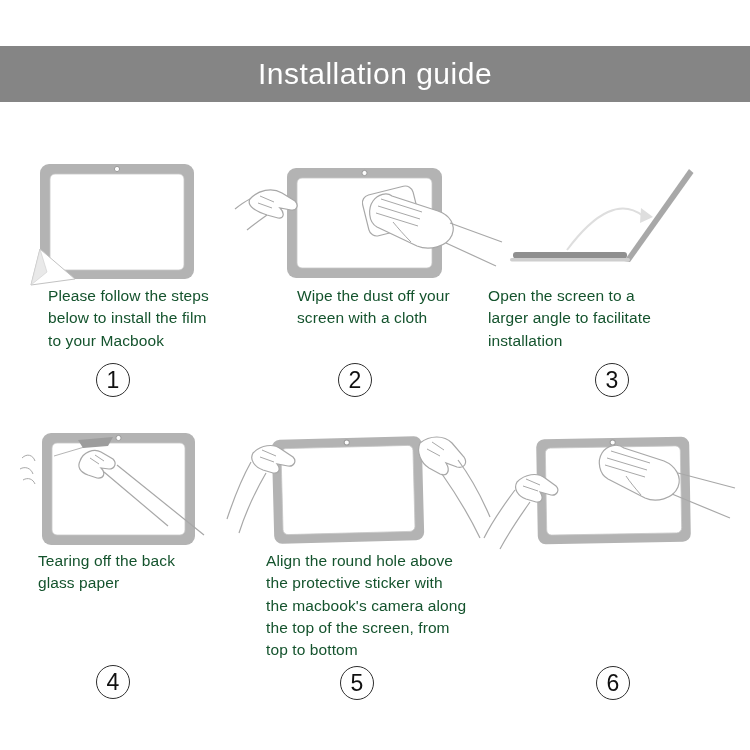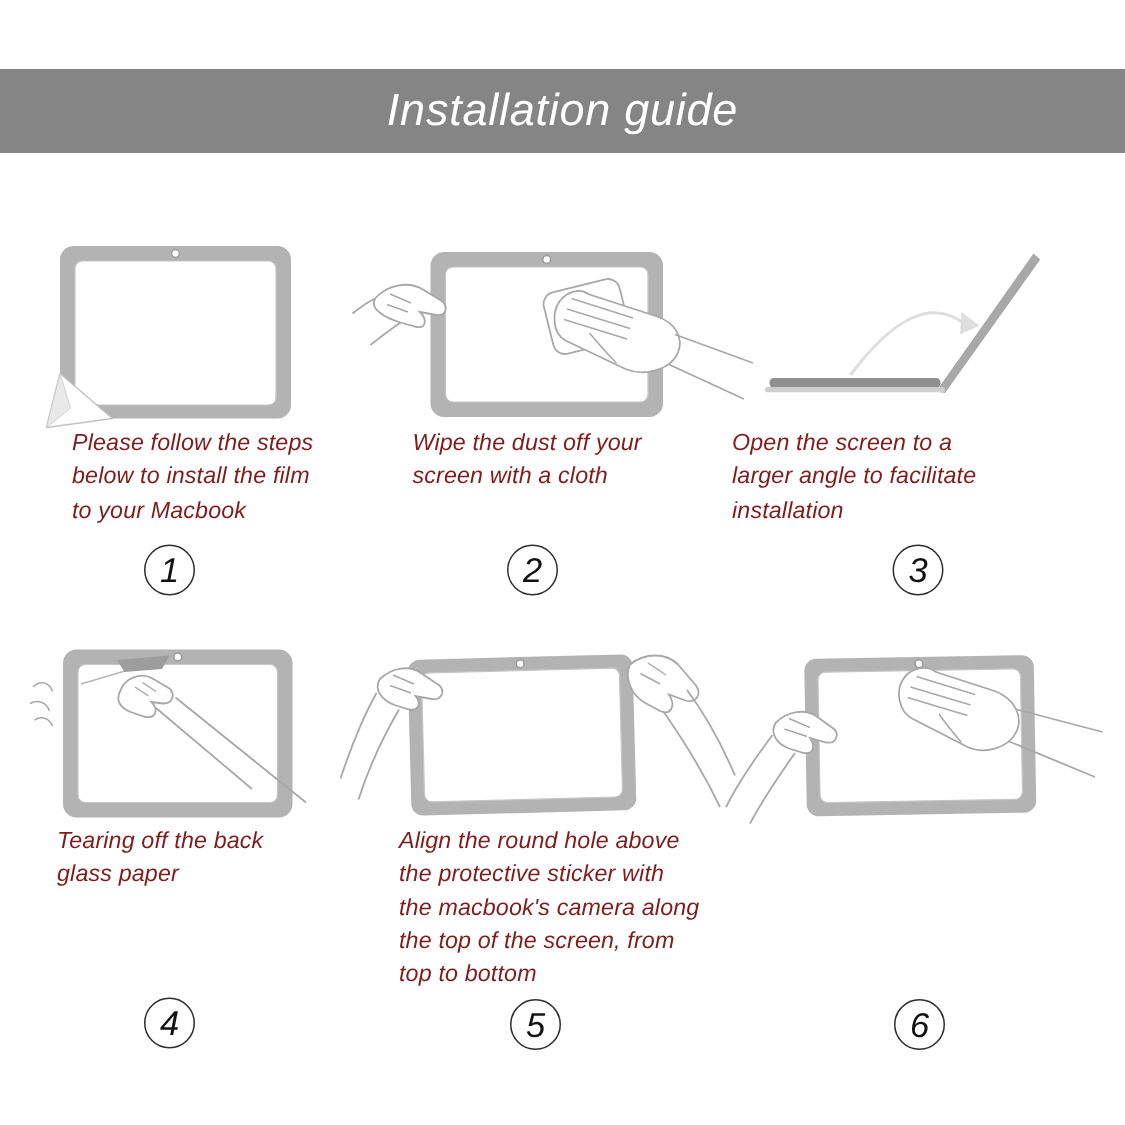--- a/index.html
+++ b/index.html
@@ -1,33 +1,32 @@
 <!DOCTYPE html>
 <html><head>
 <meta charset="utf-8">
 <style>
   html,body{margin:0;padding:0;background:#ffffff;}
   .canvas{
     position:relative;width:750px;height:750px;background:#ffffff;overflow:hidden;
     font-family:"Liberation Sans", sans-serif;
-    font-style:italic;
   }
   .banner{
     position:absolute;left:0;top:46px;width:750px;height:56px;
     background:#858585;display:flex;align-items:center;justify-content:center;
   }
   .banner-title{
     color:#ffffff;font-size:30px;font-weight:400;letter-spacing:0.5px;
   }
   .caption{
-    position:absolute;color:#7f1d1d;font-size:15.5px;line-height:22.3px;
+    position:absolute;color:#14532d;font-size:15.5px;line-height:22.3px;
     white-space:pre-line;letter-spacing:0.1px;
   }
   .cap-1{left:48px;top:285px;}
-  .cap-2{left:275px;top:285px;}
+  .cap-2{left:297px;top:285px;}
   .cap-3{left:488px;top:285px;}
   .cap-4{left:38px;top:550px;}
   .cap-5{left:266px;top:550px;}
   .cap-6{left:514px;top:550px;}
   .badge{
     position:absolute;width:34px;height:34px;border:1.6px solid #2e2e2e;border-radius:50%;
     display:flex;align-items:center;justify-content:center;box-sizing:border-box;
     font-size:23px;color:#111111;background:transparent;
   }
   .bdg-1{left:96px;top:363px;}

